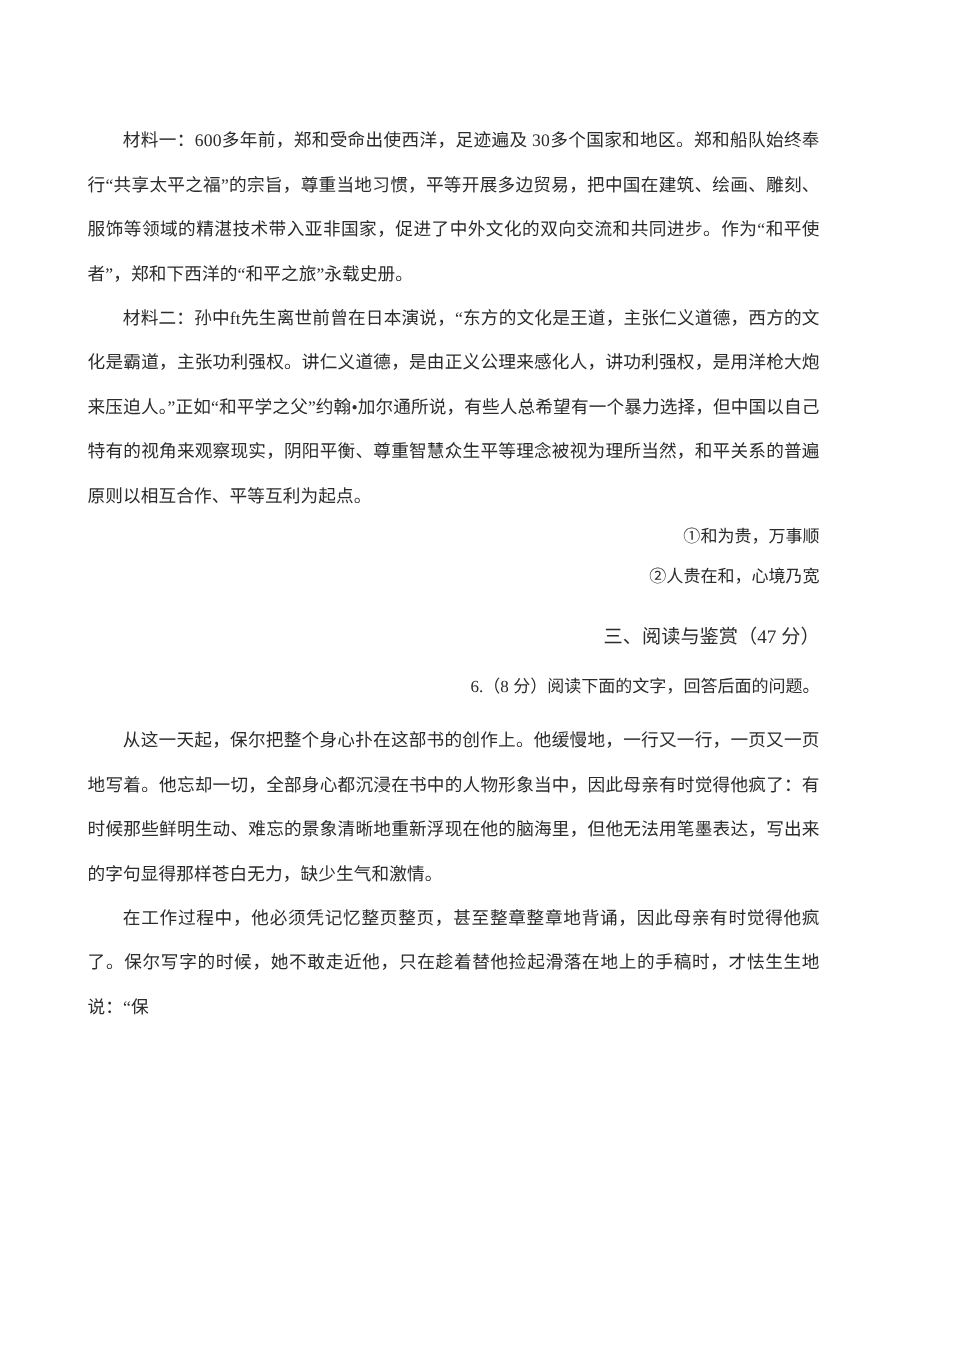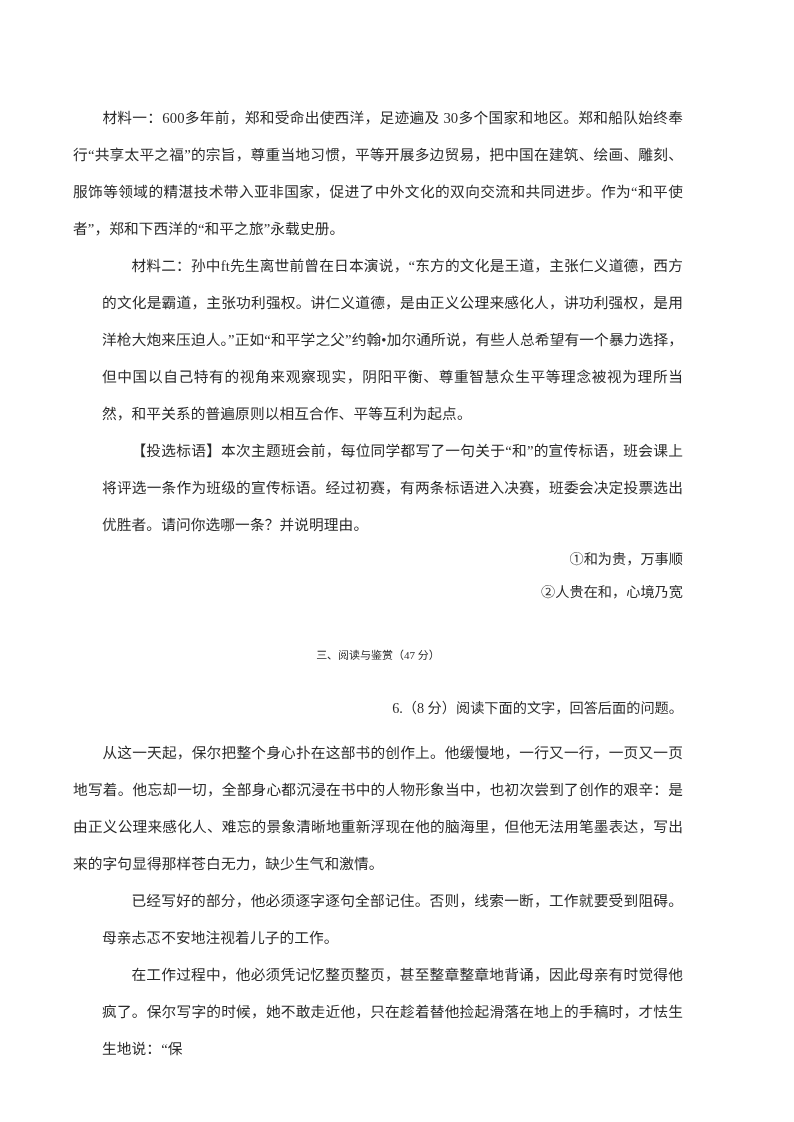--- a/index.html
+++ b/index.html
@@ -31,42 +31,42 @@
   .para {
     font-size: 14.7px;
     line-height: 37px;
     text-align: justify;
     text-justify: inter-ideograph;
     text-indent: 2em;
     margin: 0;
     letter-spacing: 0.1px;
     word-break: break-all;
   }
-  .para + .para { margin-top: 0; margin-left: 29px; }
+  .para + .para { margin-top: 0; }
 
   
   .flush {
     font-size: 14.2px;
     line-height: 30px;
     text-indent: 0;
     margin: 0;
     text-align: right;
     word-break: break-all;
   }
   .opt { line-height: 31px; }
   .opt-2 { margin-top: 2px; margin-left: 40px; }
   .answer-line { line-height: 25px; }
 
   .section-head {
-    font-size: 11px;
+    font-size: 16px;
     line-height: 30px;
-    margin: 12px;
+    margin: 0;
     padding-top: 20px;
     text-indent: 0;
-    text-align: center;
+    text-align: right;
   }
   .question-head {
     font-size: 14.2px;
     line-height: 30px;
     margin: 0;
     padding-top: 11px;
     text-indent: 0;
     text-align: right;
   }
   .passage-block { padding-top: 12px; }
@@ -85,33 +85,31 @@
 <body>
 
 <div id="page">
   <div id="content">
 
     <p class="para">材料一：600多年前，郑和受命出使西洋，足迹遍及 30多个国家和地区。郑和船队始终奉行“共享太平之福”的宗旨，尊重当地习惯，平等开展多边贸易，把中国在建筑、绘画、雕刻、服饰等领域的精湛技术带入亚非国家，促进了中外文化的双向交流和共同进步。作为“和平使者”，郑和下西洋的“和平之旅”永载史册。</p>
 
     <p class="para">材料二：孙中ft先生离世前曾在日本演说，“东方的文化是王道，主张仁义道德，西方的文化是霸道，主张功利强权。讲仁义道德，是由正义公理来感化人，讲功利强权，是用洋枪大炮来压迫人。”正如“和平学之父”约翰•加尔通所说，有些人总希望有一个暴力选择，但中国以自己特有的视角来观察现实，阴阳平衡、尊重智慧众生平等理念被视为理所当然，和平关系的普遍原则以相互合作、平等互利为起点。</p>
 
 
-    <p class="para">【投选标语】本次主题班会前，每位同学都写了一句关于“和”的宣传标语，班会课上将评选一条作为班级的宣传标语。经过初赛，有两条标语进入决赛，班委会决定投票选出优胜者。请问你选哪一条？并说明理由。</p>
 
     <p class="flush opt"><span>①</span><span>和为贵，万事顺</span></p>
 
     <p class="flush opt opt-2"><span>②</span><span>人贵在和，心境乃宽</span></p>
 
 
     <p class="section-head">三、阅读与鉴赏（47 分）</p>
 
     <p class="question-head">6.（8 分）阅读下面的文字，回答后面的问题。</p>
 
     <div class="passage-block">
-      <p class="para">从这一天起，保尔把整个身心扑在这部书的创作上。他缓慢地，一行又一行，一页又一页地写着。他忘却一切，全部身心都沉浸在书中的人物形象当中，也初次尝到了创作的艰辛：是由正义公理来感化人、难忘的景象清晰地重新浮现在他的脑海里，但他无法用笔墨表达，写出来的字句显得那样苍白无力，缺少生气和激情。</p>
+      <p class="para">从这一天起，保尔把整个身心扑在这部书的创作上。他缓慢地，一行又一行，一页又一页地写着。他忘却一切，全部身心都沉浸在书中的人物形象当中，因此母亲有时觉得他疯了：有时候那些鲜明生动、难忘的景象清晰地重新浮现在他的脑海里，但他无法用笔墨表达，写出来的字句显得那样苍白无力，缺少生气和激情。</p>
 
-      <p class="para">已经写好的部分，他必须逐字逐句全部记住。否则，线索一断，工作就要受到阻碍。母亲忐忑不安地注视着儿子的工作。</p>
 
       <p class="para">在工作过程中，他必须凭记忆整页整页，甚至整章整章地背诵，因此母亲有时觉得他疯了。保尔写字的时候，她不敢走近他，只在趁着替他捡起滑落在地上的手稿时，才怯生生地说：“保</p>
     </div>
 
   </div>
 </div>
 
 </body></html>

